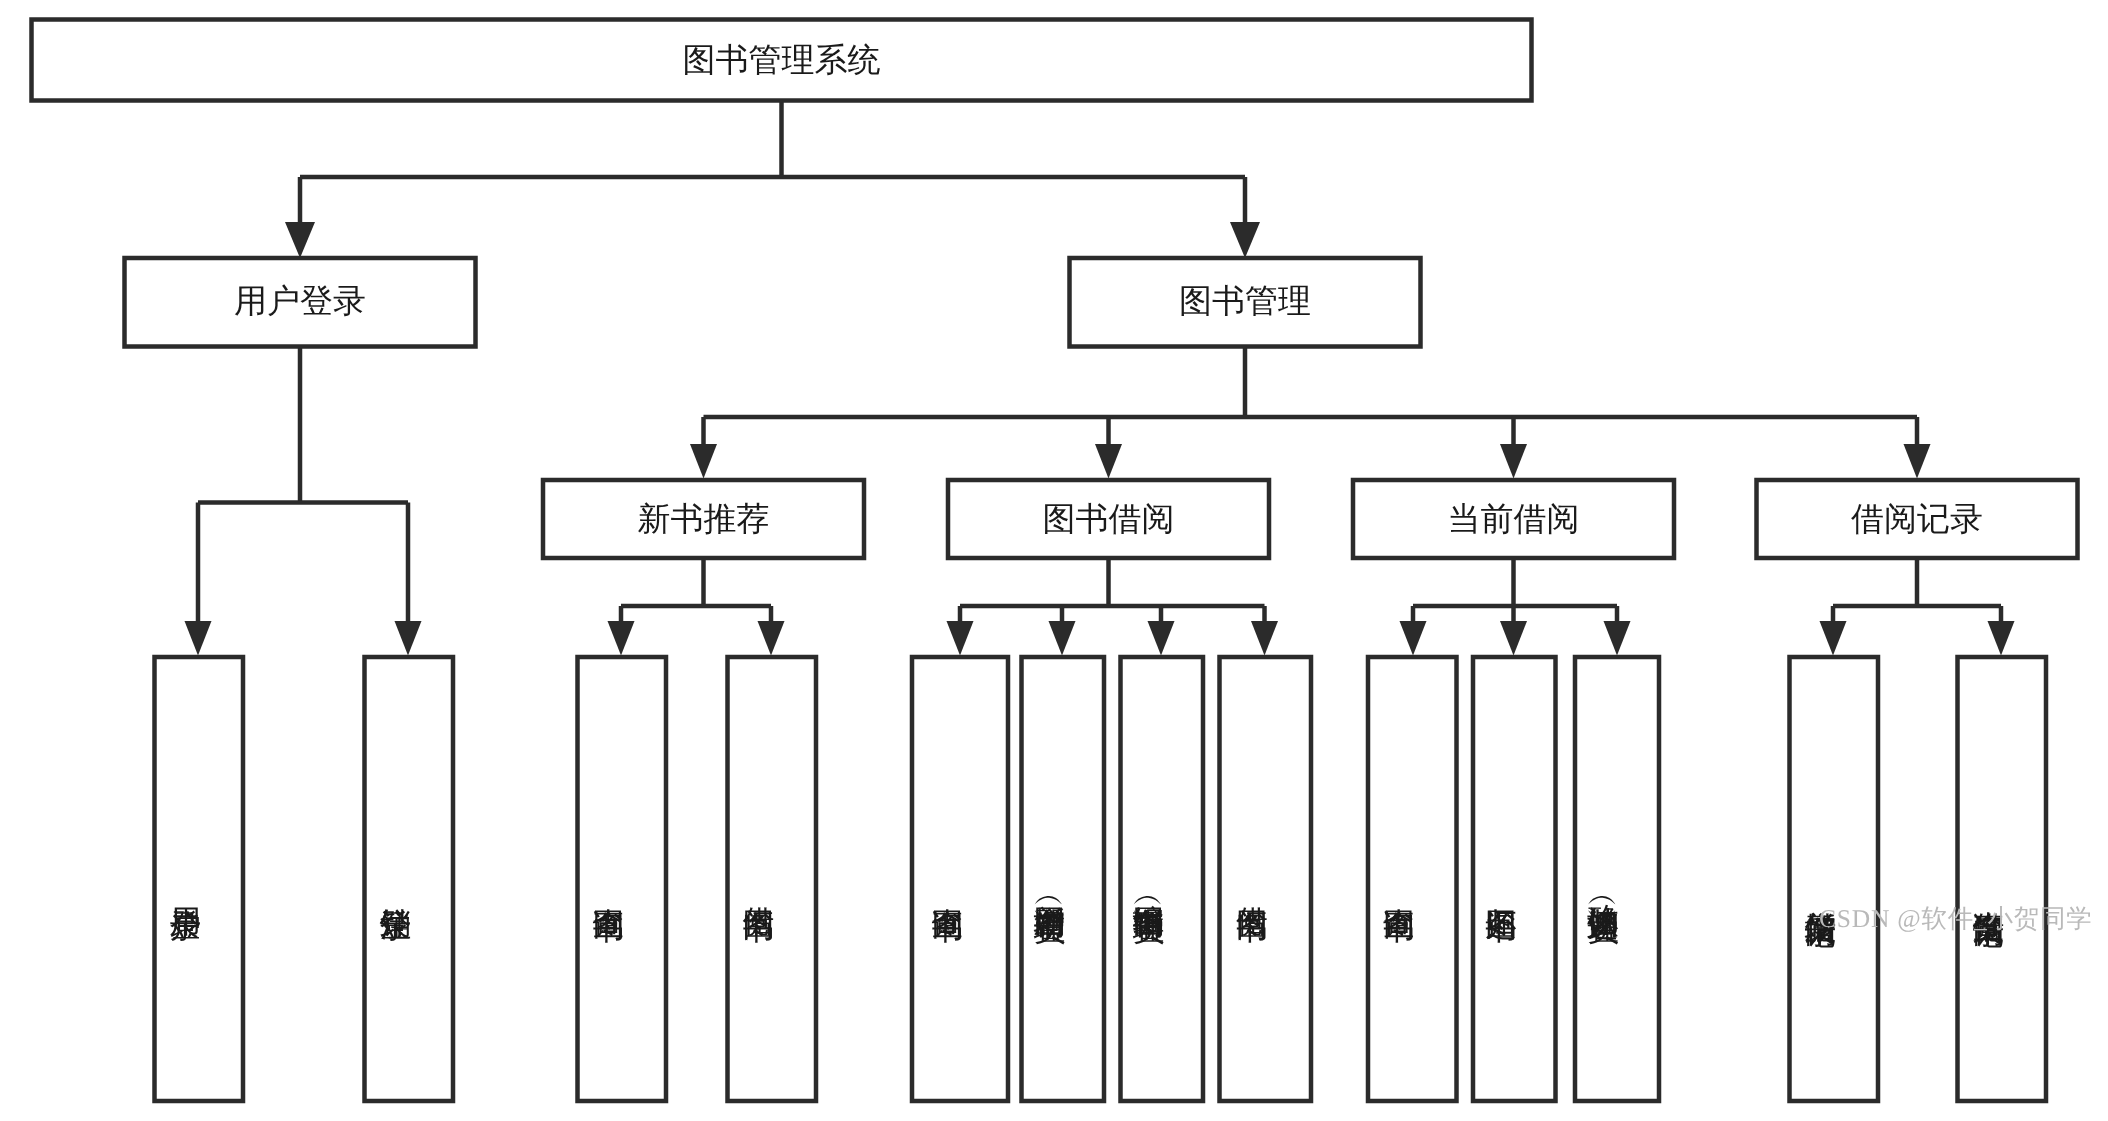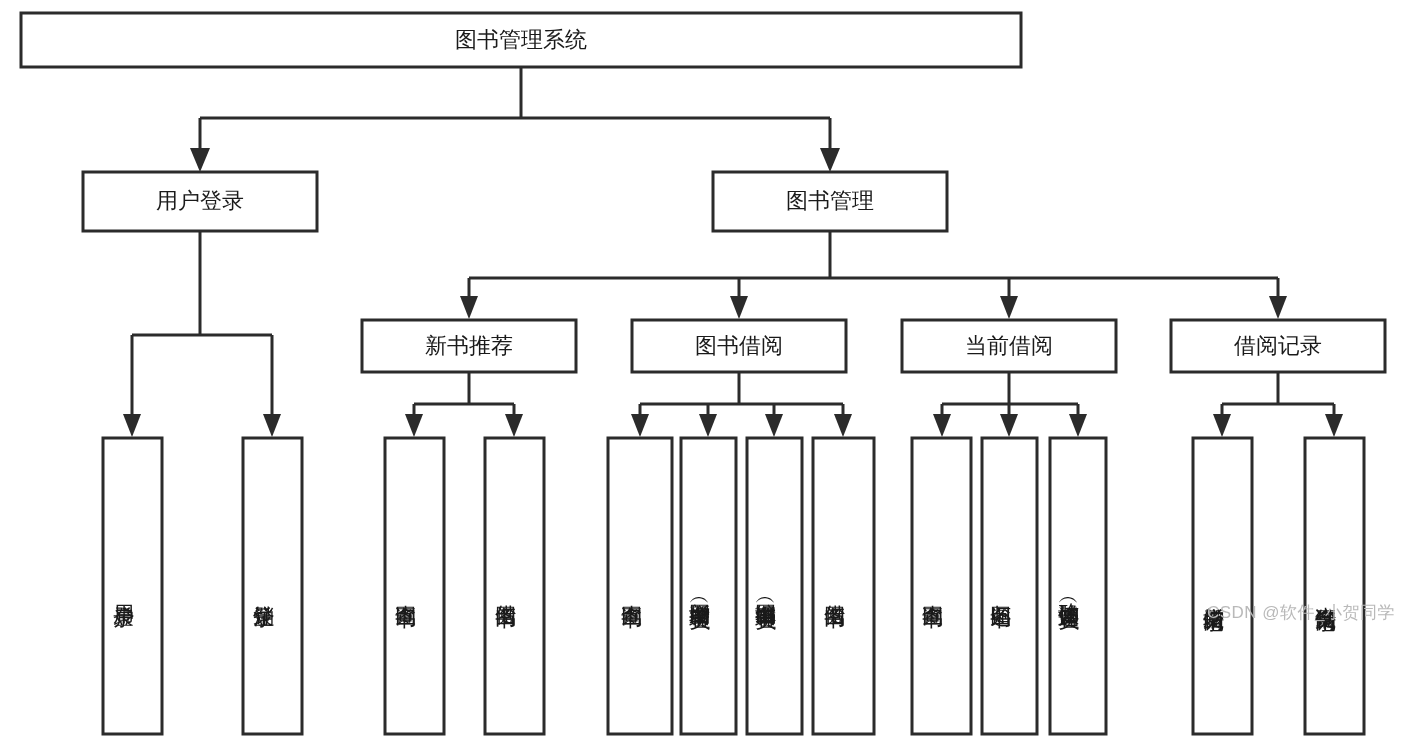--- a/index.html
+++ b/index.html
@@ -60,21 +60,21 @@
     color: #1a1a1a;
     letter-spacing: 1px;
     text-align: center;
     white-space: nowrap;
     pointer-events: none;
   }
   .watermark {
     position: absolute;
     right: 10px;
     bottom: 6px;
-    font-family: Liberation Sans, sans-serif;
+    font-family: Liberation Serif, serif;
     font-size: 17px;
     color: #b9b9b9;
     letter-spacing: 0.5px;
     white-space: nowrap;
     text-align: right;
   }
 </style>
 </head>
 <body>
 

